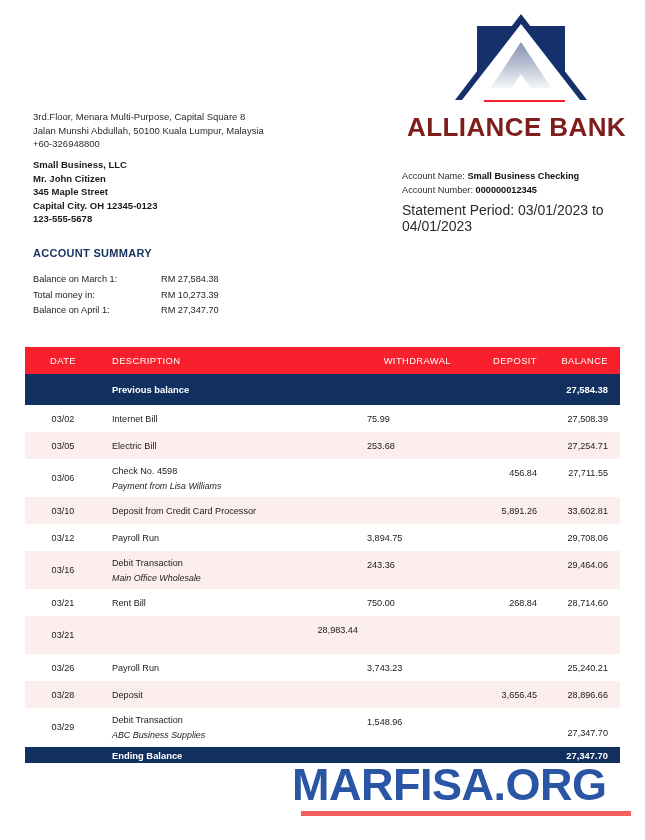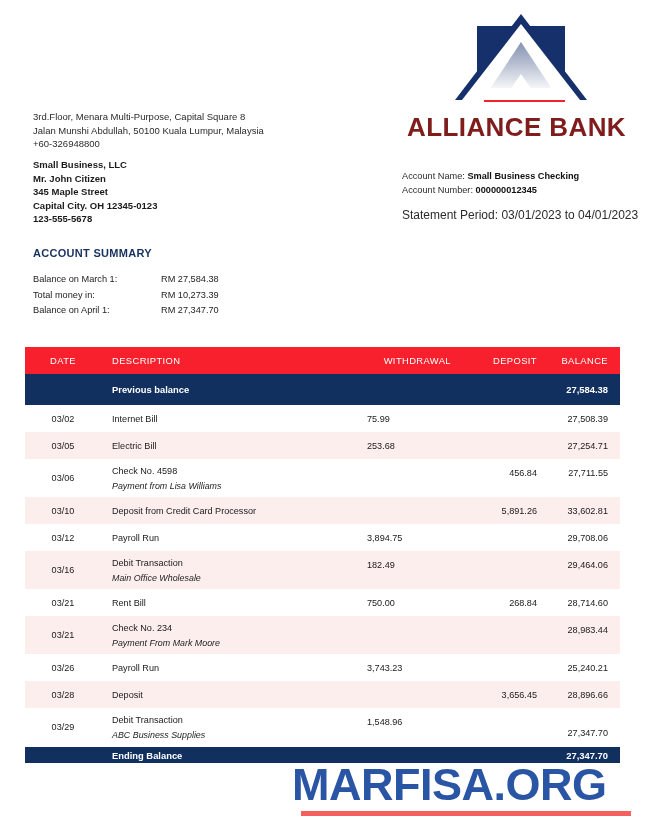--- a/index.html
+++ b/index.html
@@ -73,22 +73,22 @@
     font-size:9.5px; line-height:13.5px; font-weight:bold; color:#1a1a1a;
   }
 
   
   .acct-info{
     position:absolute; left:402px; top:170px; width:240px;
     font-size:9.2px; line-height:13.5px; color:#2b2b2b;
   }
   .acct-info .val{ font-weight:bold; color:#111; }
   .stmt-period{
-    position:absolute; left:402px; top:208px; width:240px;
-    font-size:12px; color:#2b2b2b;
+    position:absolute; left:402px; top:202px; width:240px;
+    font-size:14px; color:#2b2b2b;
   }
 
   
   .sum-title{
     position:absolute; left:33px; top:247px;
     font-size:11px; font-weight:bold; color:#17315f;
     letter-spacing:0.3px;
   }
   .sum-table{
     position:absolute; left:33px; top:272px; width:290px;
@@ -271,39 +271,35 @@
           <div class="c-wd">3,894.75</div>
           <div class="c-dep"></div>
           <div class="c-bal">29,708.06</div>
         </div>
         <div class="trow tbody-row alt two r-debit316">
           <div class="c-date">03/16</div>
           <div class="c-desc">
             <span class="desc-main">Debit Transaction</span>
             <span class="desc-sub">Main Office Wholesale</span>
           </div>
-          <div class="c-wd">182.49</div>
+          <div class="c-wd">243.36</div>
           <div class="c-dep"></div>
           <div class="c-bal">29,464.06</div>
         </div>
         <div class="trow tbody-row">
           <div class="c-date">03/21</div>
           <div class="c-desc">
             <span class="desc-main">Rent Bill</span>
           </div>
           <div class="c-wd">750.00</div>
           <div class="c-dep">268.84</div>
           <div class="c-bal">28,714.60</div>
         </div>
         <div class="trow tbody-row alt two r-check234">
           <div class="c-date">03/21</div>
-          <div class="c-desc">
-            <span class="desc-main">Check No. 234</span>
-            <span class="desc-sub">Payment From Mark Moore</span>
-          </div>
           <div class="c-wd"></div>
           <div class="c-dep"></div>
           <div class="c-bal">28,983.44</div>
         </div>
         <div class="trow tbody-row">
           <div class="c-date">03/26</div>
           <div class="c-desc">
             <span class="desc-main">Payroll Run</span>
           </div>
           <div class="c-wd">3,743.23</div>

